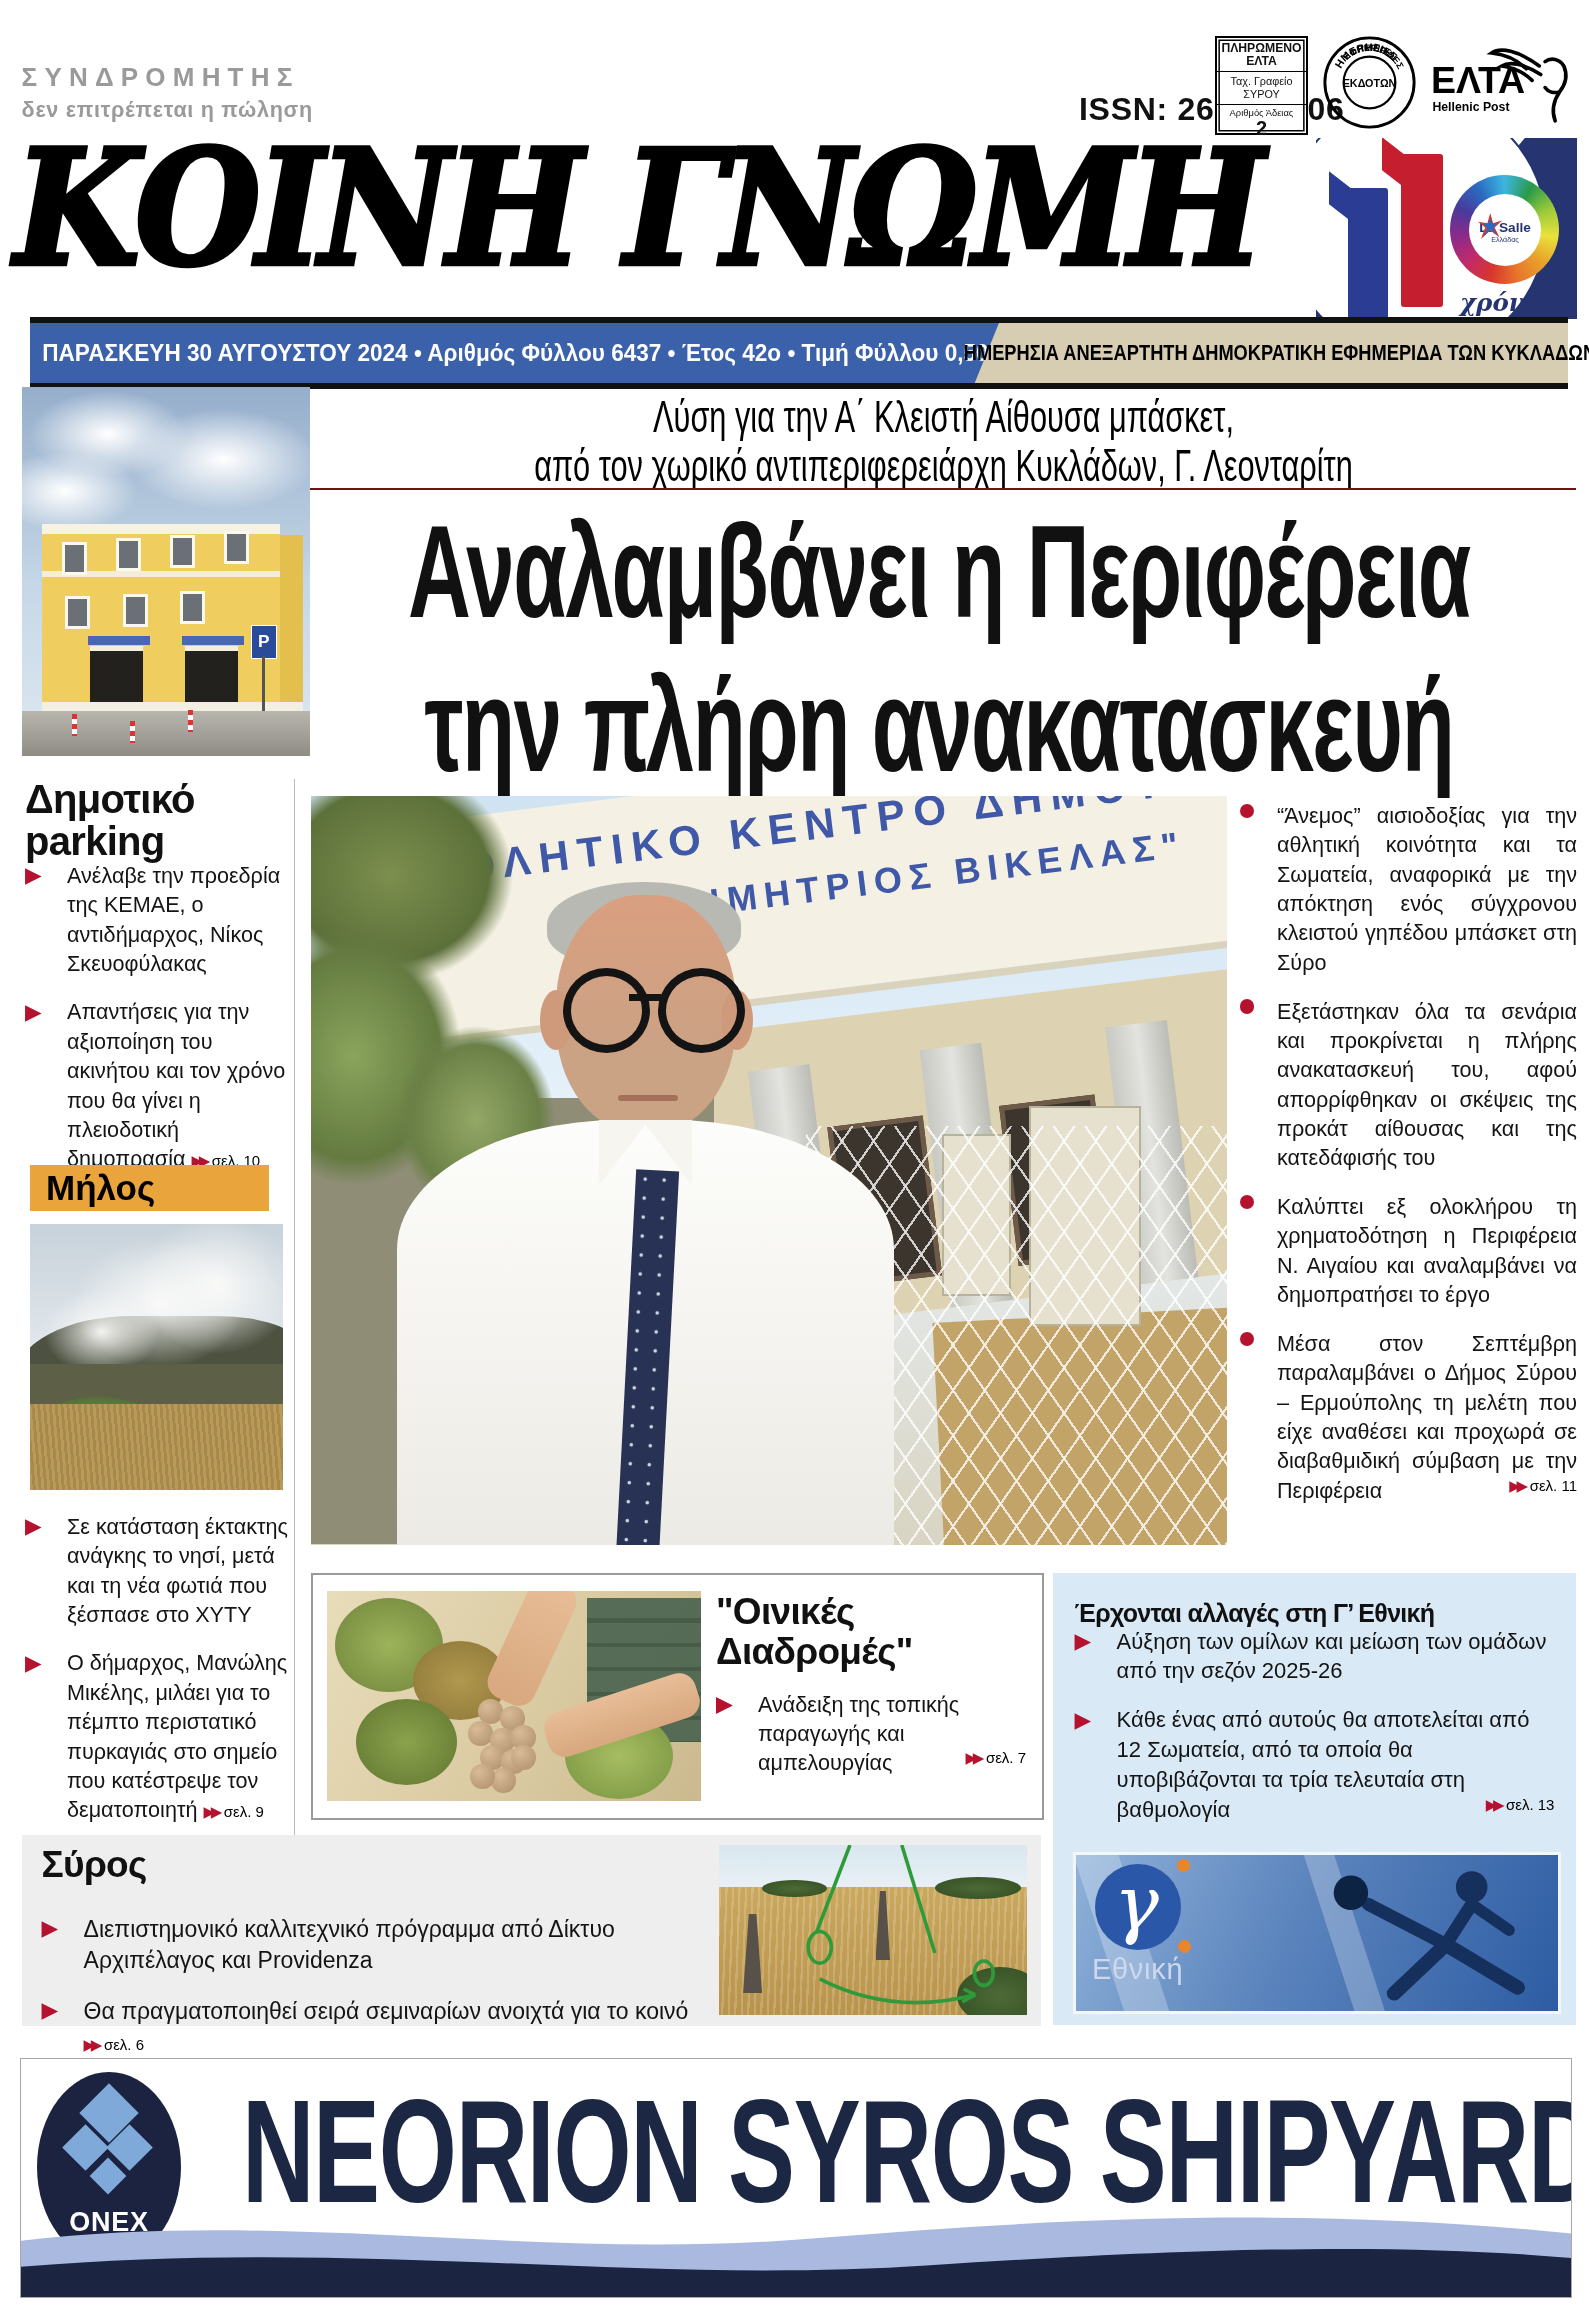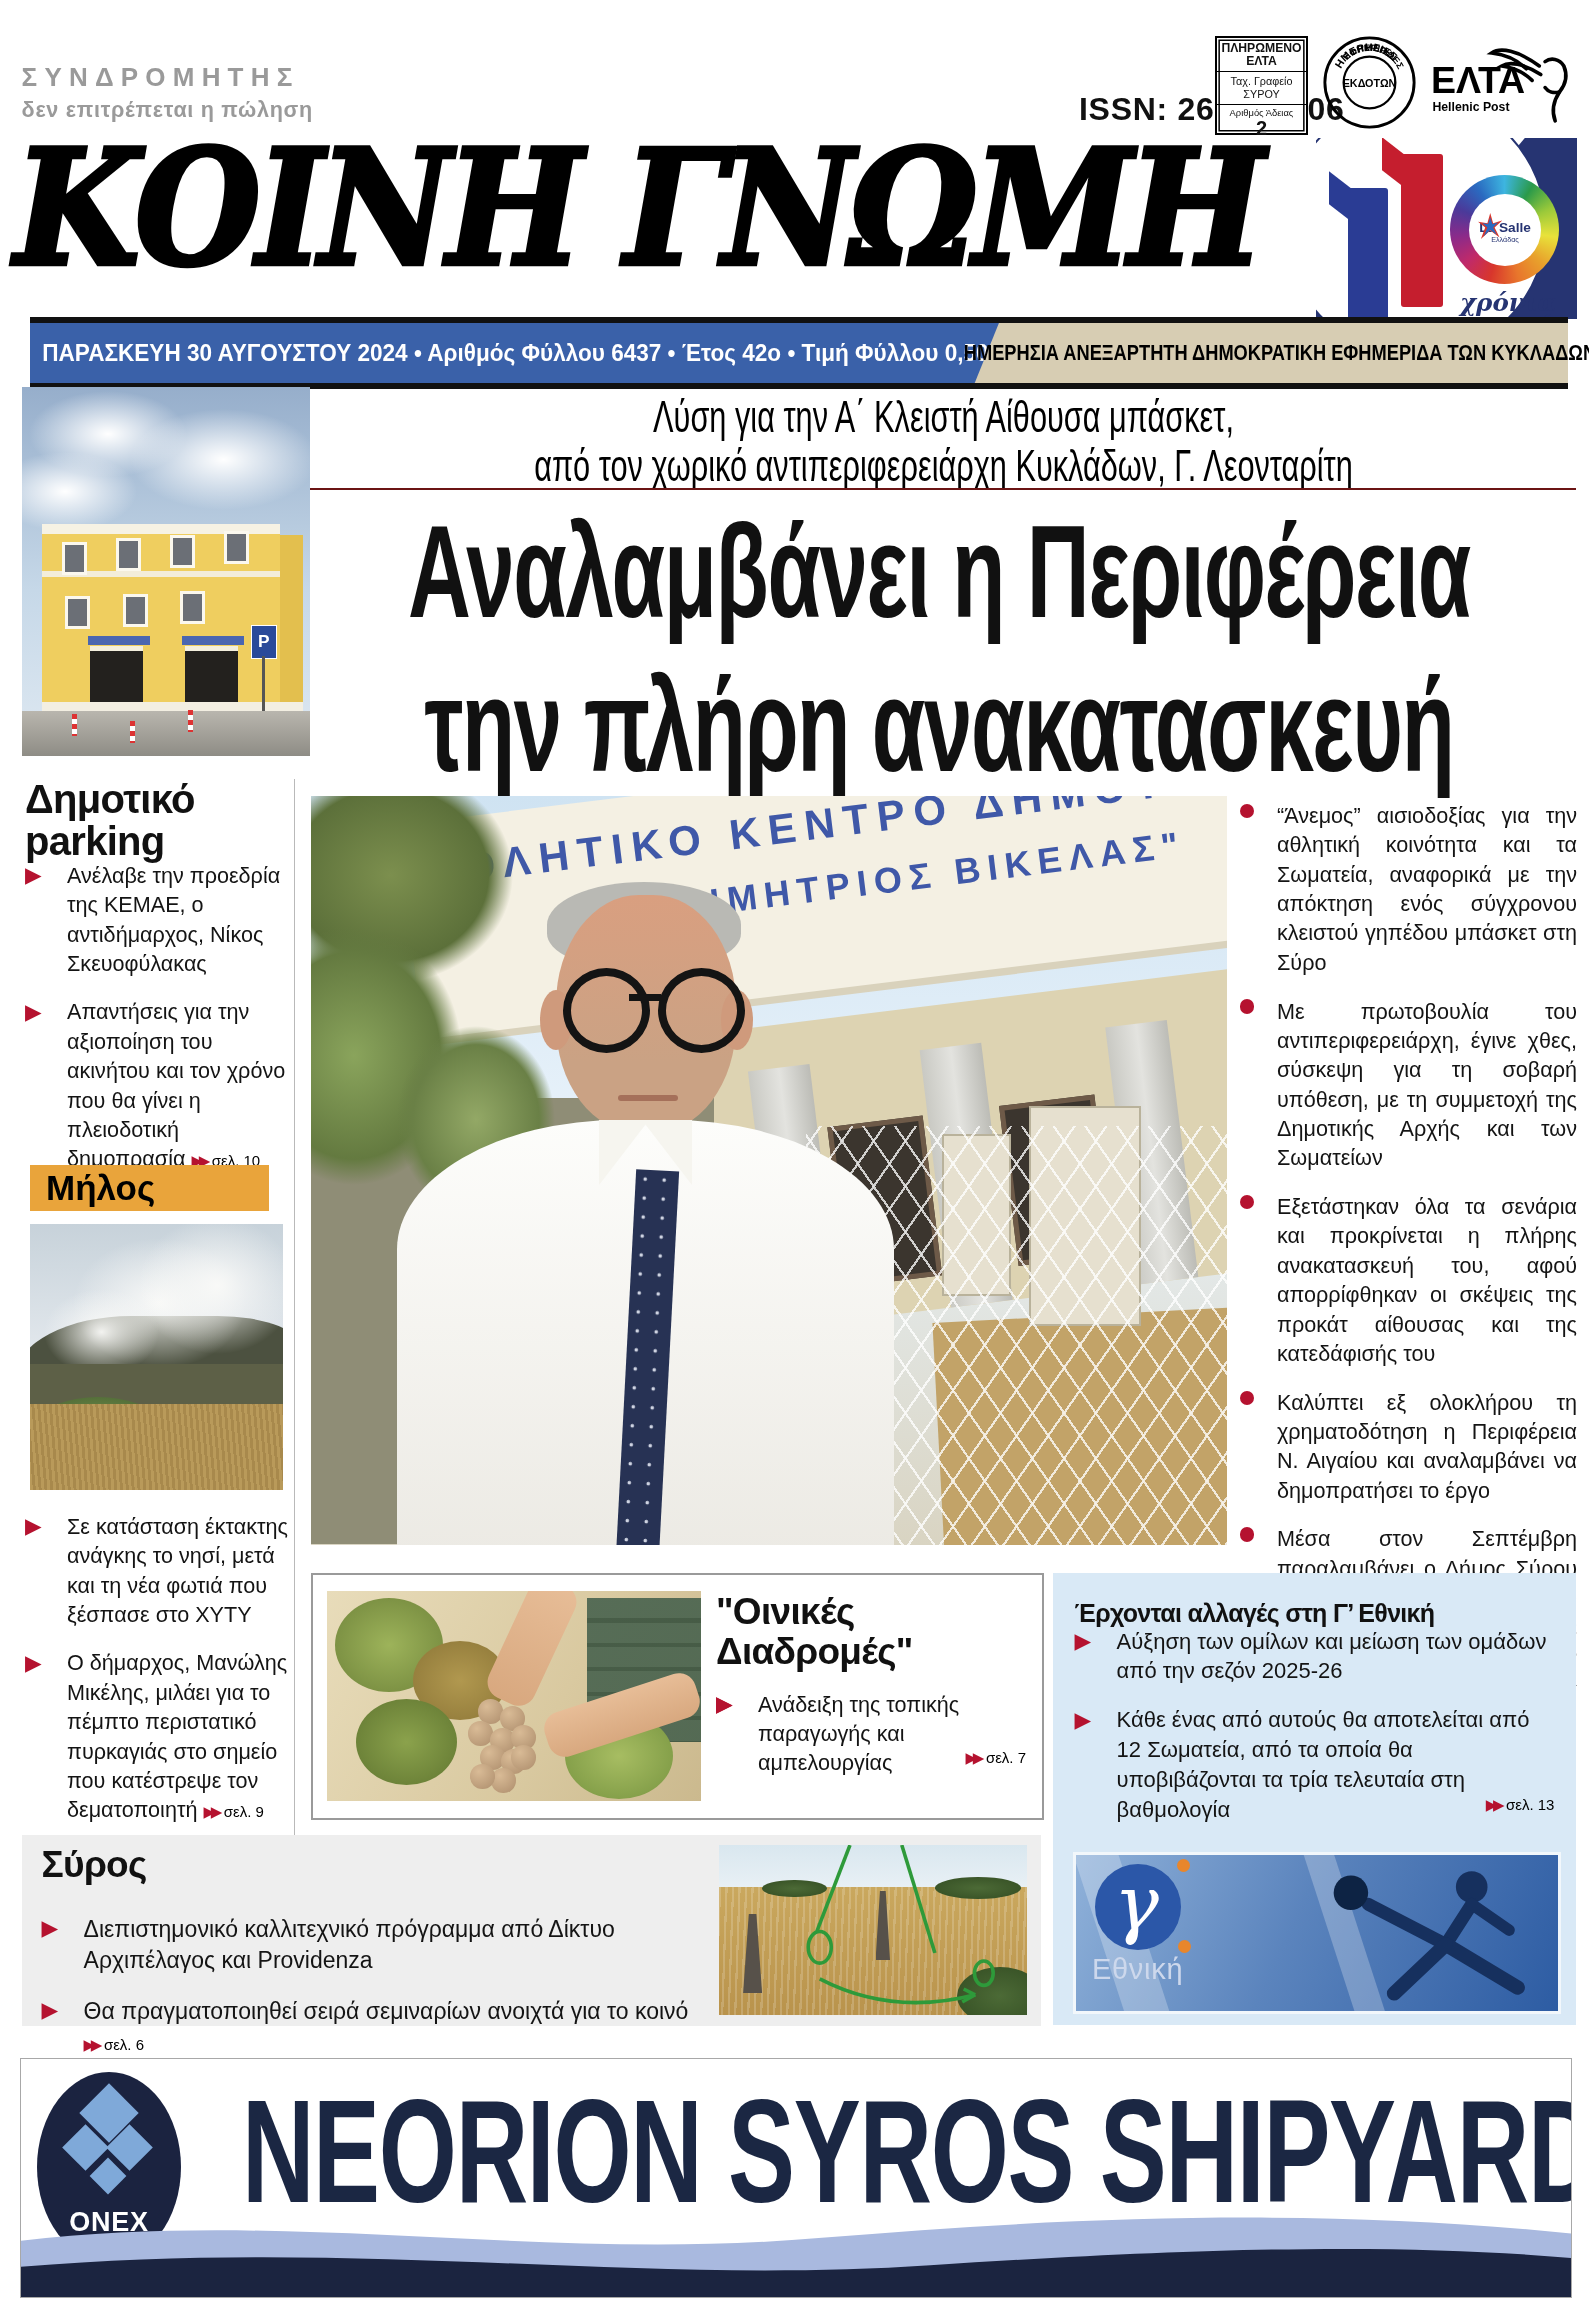--- a/index.html
+++ b/index.html
@@ -376,24 +376,20 @@
     <div class="collar-l"></div>
     <div class="collar-r"></div>
     <div class="tie"></div>
   </div>
 </div>
 
 <ul class="abs dlist leadcol">
   <li>
     <span class="dot"></span>
     <span class="btxt"><span>“Άνεμος” αισιοδοξίας για την αθλητική κοινότητα και τα Σωματεία, αναφορικά με την απόκτηση ενός σύγχρονου κλειστού γηπέδου μπάσκετ στη Σύρο</span></span>
-  </li>
-  <li>
-    <span class="dot"></span>
-    <span class="btxt"><span>Με πρωτοβουλία του αντιπεριφερειάρχη, έγινε χθες, σύσκεψη για τη σοβαρή υπόθεση, με τη συμμετοχή της Δημοτικής Αρχής και των Σωματείων</span></span>
   </li>
   <li>
     <span class="dot"></span>
     <span class="btxt"><span>Εξετάστηκαν όλα τα σενάρια και προκρίνεται η πλήρης ανακατασκευή του, αφού απορρίφθηκαν οι σκέψεις της προκάτ αίθουσας και της κατεδάφισής του</span></span>
   </li>
   <li>
     <span class="dot"></span>
     <span class="btxt"><span>Καλύπτει εξ ολοκλήρου τη χρηματοδότηση η Περιφέρεια Ν. Αιγαίου και αναλαμβάνει να δημοπρατήσει το έργο</span></span>
   </li>
   <li>

